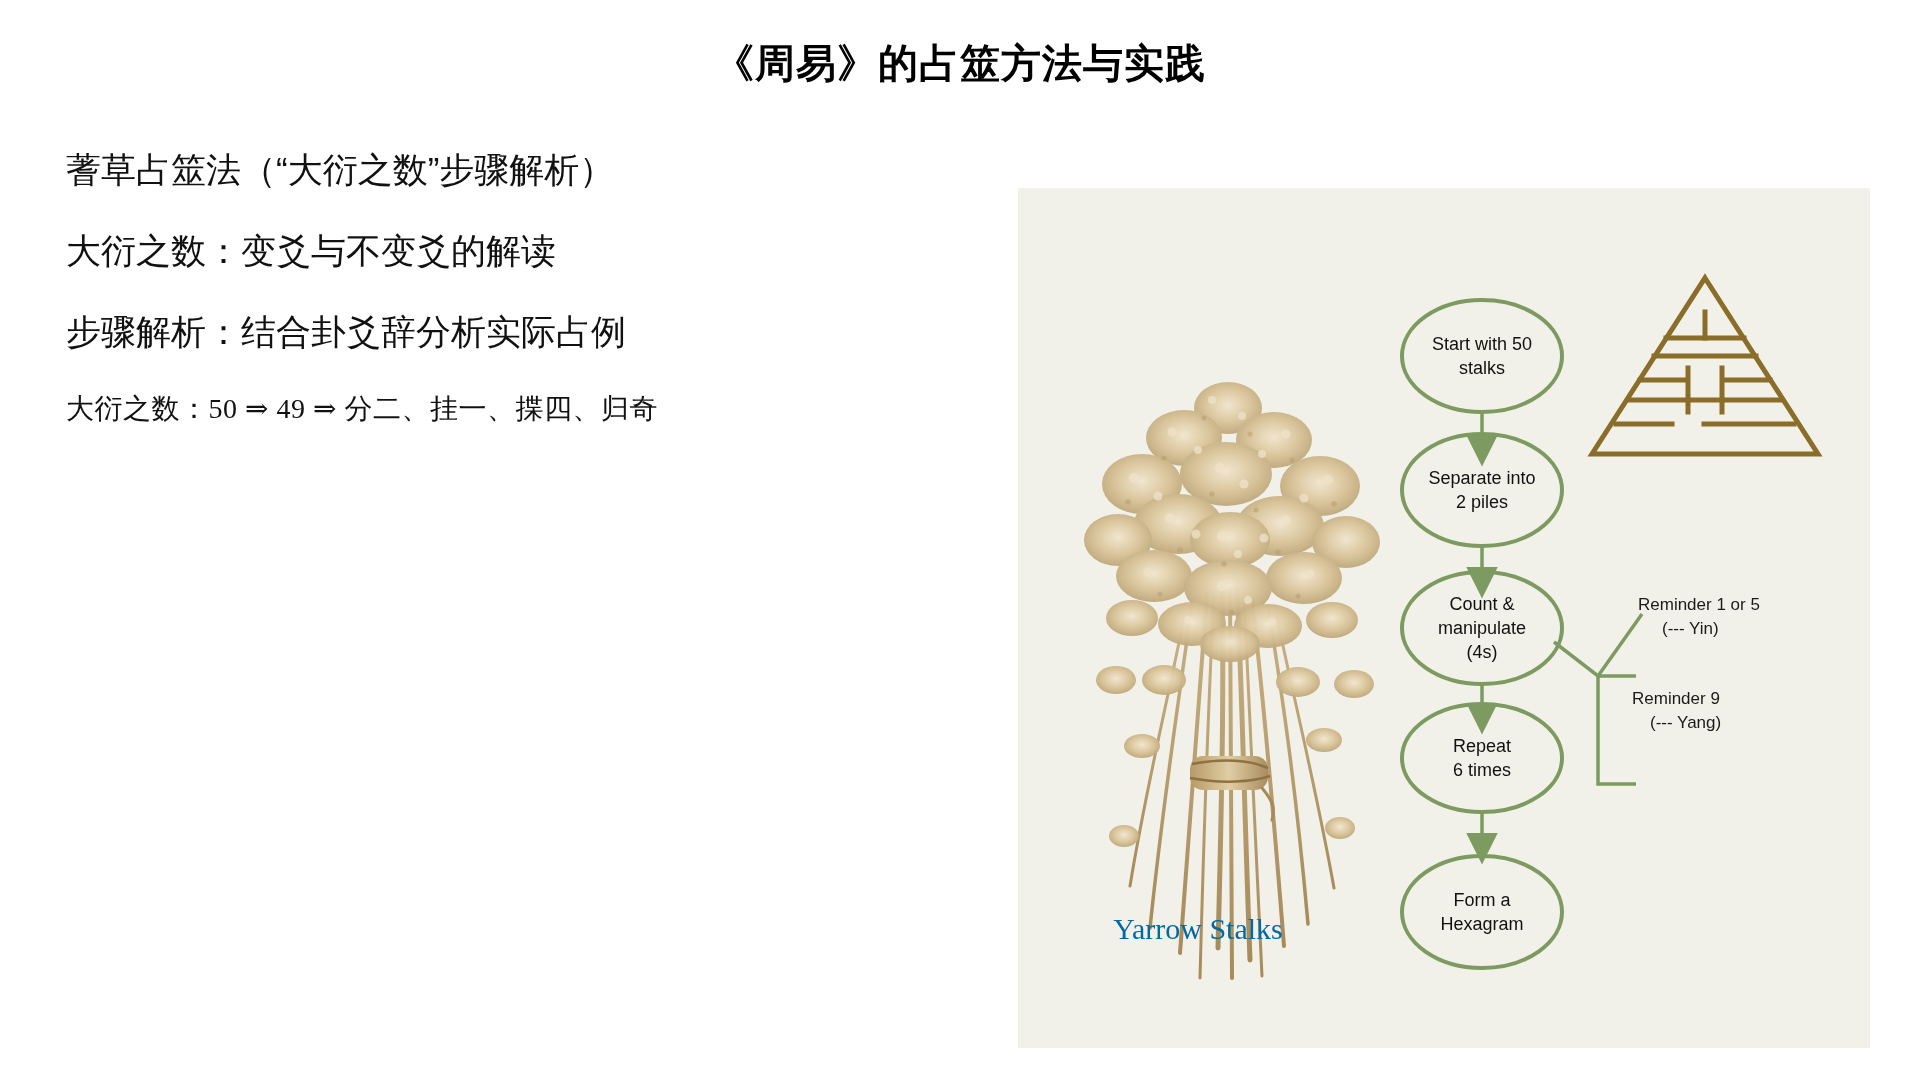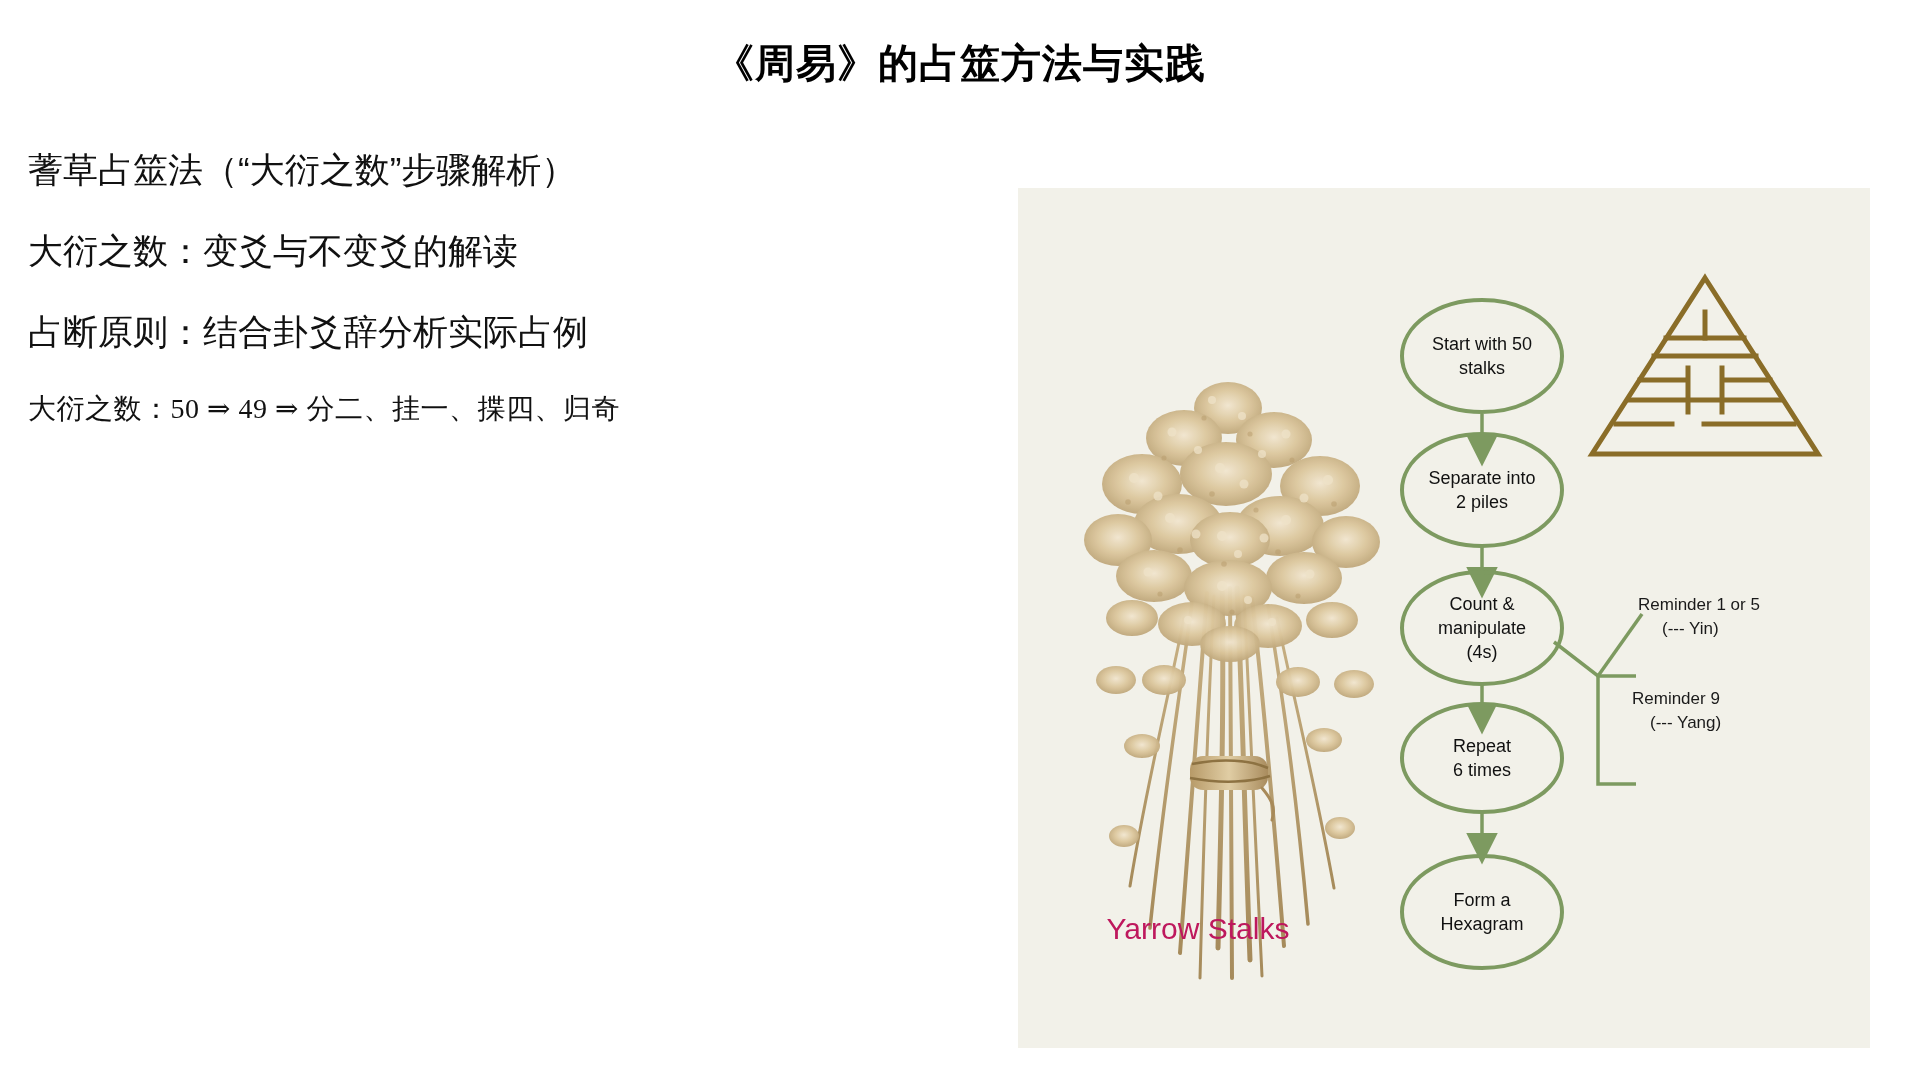--- a/index.html
+++ b/index.html
@@ -29,20 +29,21 @@
     left:28px; top:152px;
     width:780px;
   }
   .bullet-line {
     font-family:"Liberation Sans","DejaVu Sans", sans-serif;
     font-size:35px;
     line-height:1.0;
     color:#111;
     margin-bottom:46px;
     white-space:nowrap;
+    margin-left:38px;
   }
   .bullet-line.serif {
     font-family:"Liberation Serif","DejaVu Serif", serif;
     font-size:28px;
     letter-spacing:0.5px;
   }
 
   
   .panel {
     position:absolute;
@@ -61,23 +62,23 @@
     color:#161616;
     white-space:nowrap;
   }
 
   
   .bouquet { position:absolute; left:54px; top:100px; width:340px; height:700px; }
   .bouquet svg { display:block; }
   .bouquet-caption {
     position:absolute; left:0; top:724px; width:360px;
     text-align:center;
-    font-family:Liberation Sans, sans-serif;
+    font-family:Liberation Serif, serif;
     font-size:30px;
-    color:#be185d;
+    color:#0369a1;
   }
 
   
   .flow { position:absolute; left:314px; top:96px; width:520px; height:760px;text-align:right; }
   .flow svg { display:block; }
   .node-text {
     font-family:"Liberation Sans","DejaVu Sans", sans-serif;
     font-size:18px;
     fill:#111;
   }
@@ -93,21 +94,21 @@
 </head>
 <body>
 
 <div class="slide">
 
   <div class="slide-title">《周易》的占筮方法与实践</div>
 
   <div class="bullets">
     <div class="bullet-line">蓍草占筮法（“大衍之数”步骤解析）</div>
     <div class="bullet-line">大衍之数：变爻与不变爻的解读</div>
-    <div class="bullet-line">占断原则：结合卦爻辞分析实际占例</div>
+    <div class="bullet-line">步骤解析：结合卦爻辞分析实际占例</div>
     <div class="bullet-line serif">大衍之数：50 ⇒ 49 ⇒ 分二、挂一、揲四、归奇</div>
   </div>
 
   <div class="panel">
 
 
     <div class="bouquet">
       <svg width="340" height="700" viewBox="0 0 340 700" aria-hidden="true">
         <defs>
           <radialGradient id="flowerG" cx="50%" cy="45%" r="55%">

